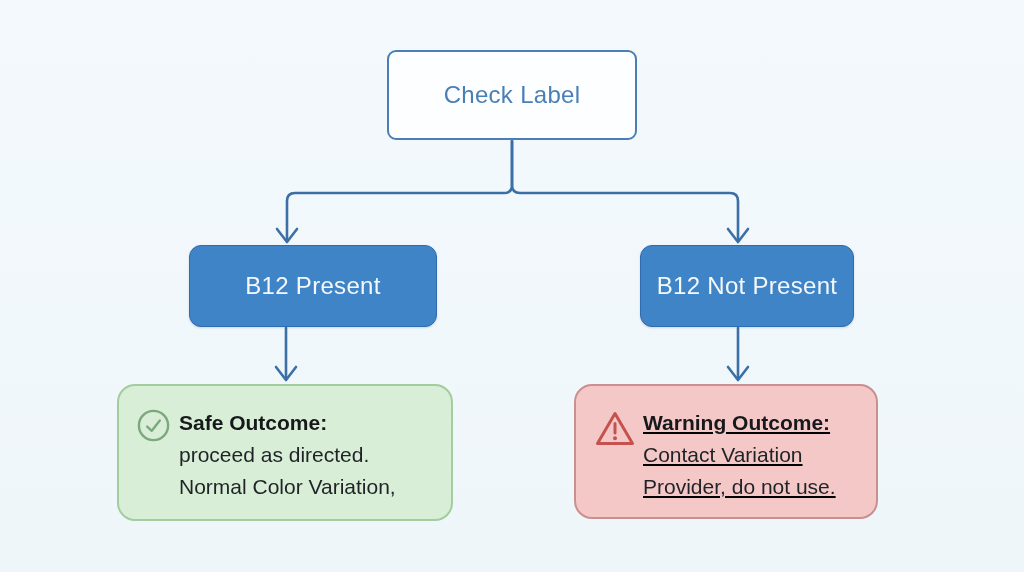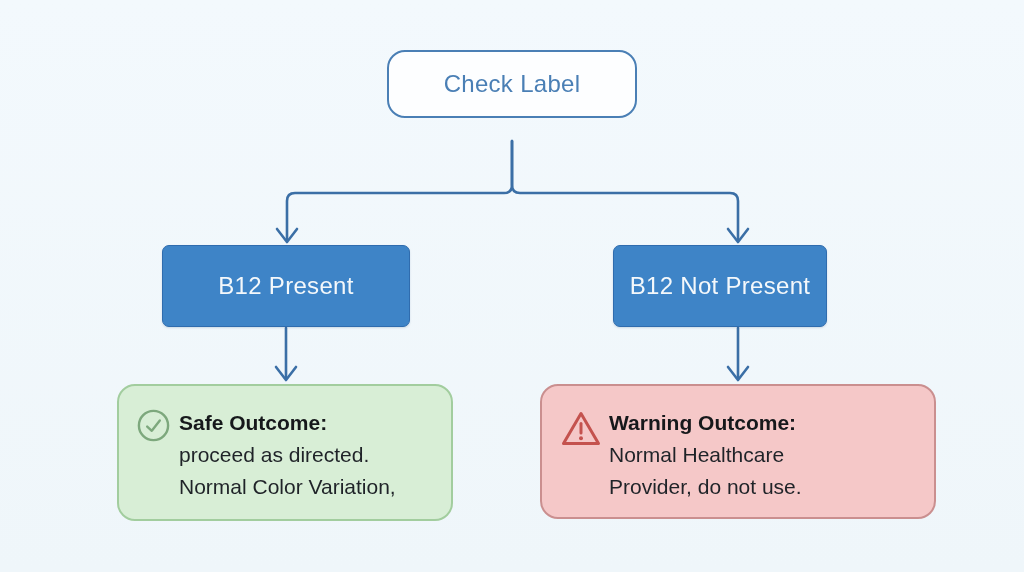--- a/index.html
+++ b/index.html
@@ -23,61 +23,63 @@
   .node {
     position: absolute;
     display: flex;
     align-items: center;
     justify-content: center;
     box-sizing: border-box;
     text-align: center;
   }
   .node-root {
     left: 387px; top: 50px;
-    width: 250px; height: 68px;
+    width: 250px; height: 90px;
     background: #fdfeff;
     border: 2px solid #4a7fb5;
-    border-radius: 18px;
+    border-radius: 9px;
     color: #4a7fb5;
     font-size: 24px;
     letter-spacing: 0.3px;
   }
   .node-branch {
     top: 245px;
     height: 82px;
     background: #3e84c7;
     border: 1px solid #2f6cae;
-    border-radius: 7px;
+    border-radius: 12px;
     color: #f4f8fb;
     font-size: 24px;
     letter-spacing: 0.3px;
     box-shadow: 0 1px 2px rgba(40, 80, 130, 0.18);
+    margin-left: 27px;
   }
   .node-branch.left  { left: 162px; width: 248px; }
   .node-branch.right { left: 613px; width: 214px; }
   .card {
     position: absolute;
     top: 384px;
     box-sizing: border-box;
     border-radius: 18px;
     display: flex;
     align-items: flex-start;
     padding: 21px 14px 0 18px;
   }
   .card.safe {
     left: 117px;
     width: 336px; height: 137px;
     background: #d8eed6;
     border: 2px solid #a2cd9e;
   }
   .card.warning {
-    left: 540px;
-    width: 396px; height: 135px;
+    left: 574px;
+    width: 304px; height: 135px;
     background: #f5c8c8;
     border: 2px solid #ca8f8f;
+    text-decoration: underline;
   }
   .card .icon-wrap {
     flex: 0 0 auto;
     margin-right: 9px;
     margin-top: 2px;
   }
   .card.warning .icon-wrap { margin-top: 3px; margin-right: 7px; }
   .card .text {
     color: #1f2328;
     font-size: 21px;
@@ -143,18 +145,18 @@
       <svg width="42" height="37" viewBox="0 0 42 37" xmlns="http://www.w3.org/2000/svg">
         <g stroke="#c4524e" stroke-width="3" fill="none" stroke-linecap="round" stroke-linejoin="round">
           <path d="M21 3.5 L38.5 33.5 L3.5 33.5 Z"></path>
           <path d="M21 13.5 L21 23"></path>
         </g>
         <circle cx="21" cy="28.3" r="2" fill="#c4524e"></circle>
       </svg>
     </span>
     <div class="text">
       <div class="title">Warning Outcome:</div>
-      <div>Normal Healthcare</div>
+      <div>Contact Variation</div>
       <div>Provider, do not use.</div>
     </div>
   </div>
 
 </div>
 
 </body></html>

